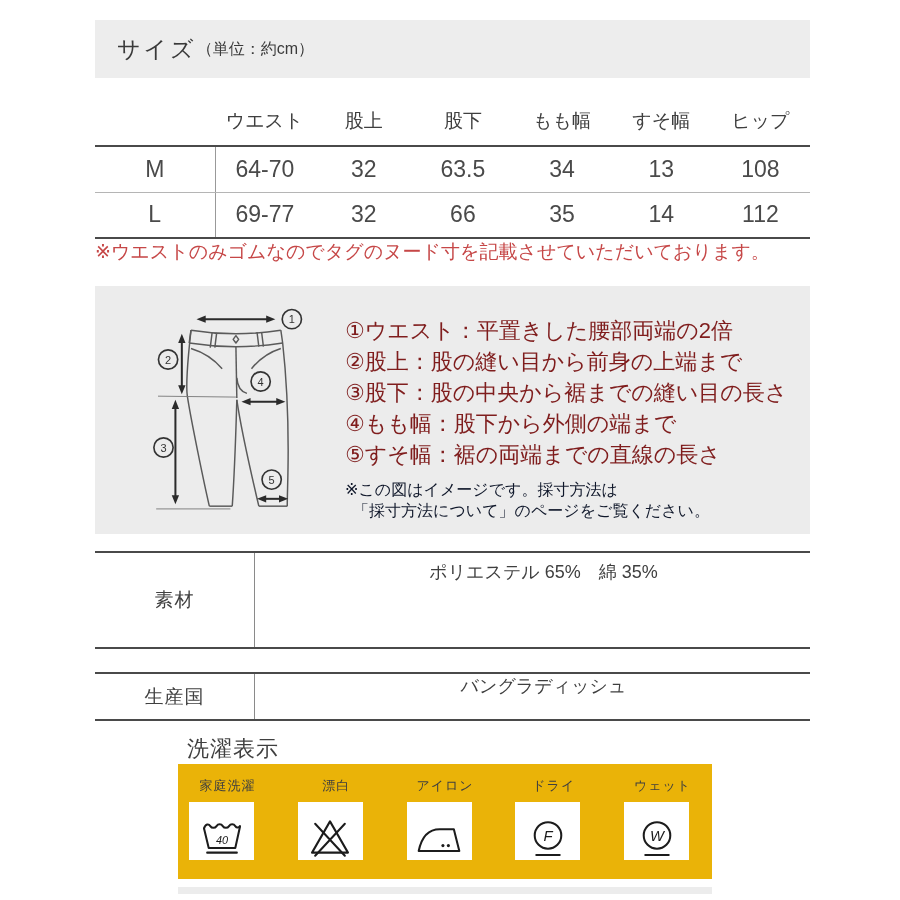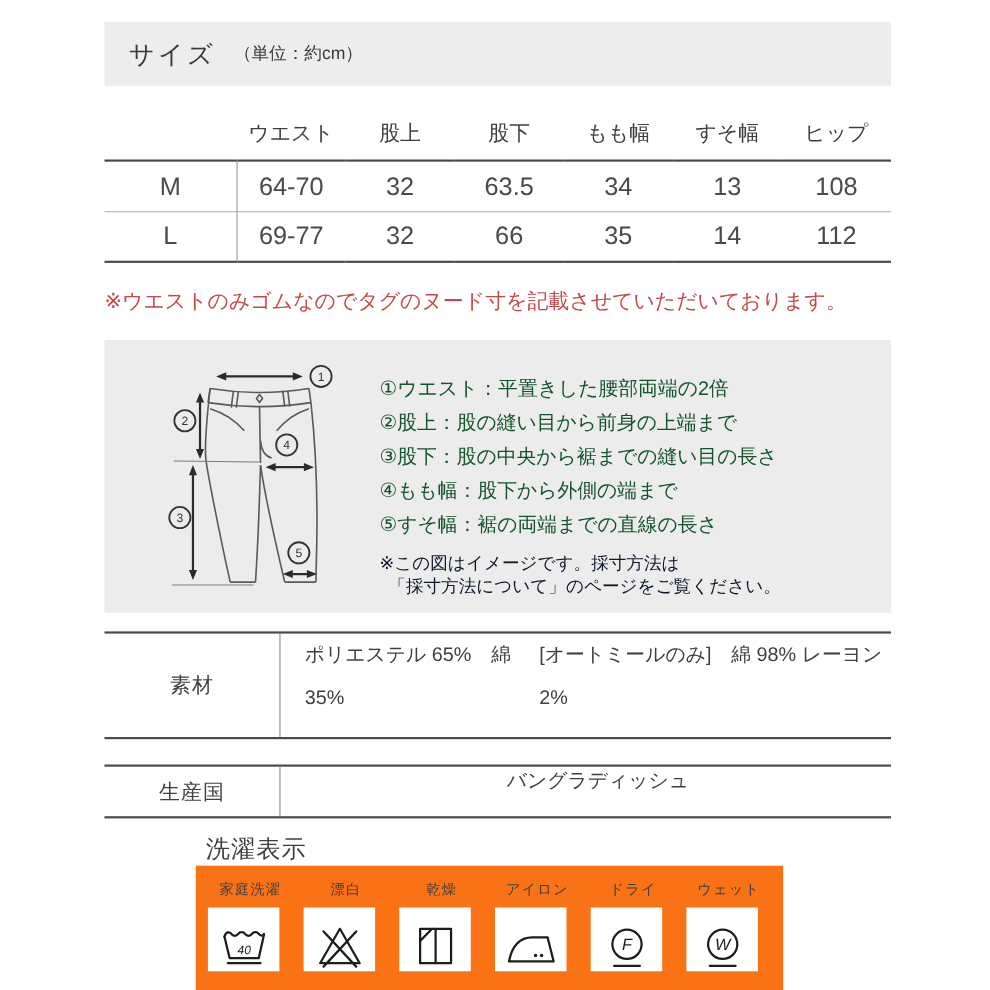--- a/index.html
+++ b/index.html
@@ -10,46 +10,46 @@
     color:#3c3c3c;
   }
   .content { padding:20px 90px 0 95px; }
 
   
   .title-bar {
     background:#ededed; height:58px;
     display:flex; align-items:center; padding-left:22px;
   }
   .title-bar .ttl { font-size:23px; letter-spacing:3px; color:#3a3a3a; }
-  .title-bar .unit { font-size:16px; margin-left:16px; color:#3a3a3a; }
+  .title-bar .unit { font-size:16px; margin-left:0; color:#3a3a3a; }
 
   
   table.size-table { width:100%; border-collapse:collapse; margin-top:30px; table-layout:fixed; }
   table.size-table th {
     font-weight:normal; font-size:19px; color:#3f3f3f;
     height:38px; vertical-align:bottom; padding-bottom:11px; text-align:center;
   }
   table.size-table td {
     font-size:23px; color:#4a4a4a; text-align:center; height:46px;
   }
   tr.row-first td { border-top:2px solid #4a4a4a; border-bottom:1px solid #b5b5b5; }
   tr.row-last  td { border-bottom:2px solid #4a4a4a; }
   td.size-cell { border-right:1px solid #999; font-size:22px; }
 
   
-  .waist-note { margin-top:23px; font-size:19px; line-height:26px; color:#c64747; }
+  .waist-note { font-size:19px; line-height:26px; color:#c64747; }
 
   
   .guide-box {
     margin-top:21px; background:#ececec; height:248px;
     display:flex; padding:13px 6px 13px 40px;
   }
   .guide-diagram { width:200px; flex:none; }
   .guide-text { margin-left:10px; padding-top:16px; }
-  .guide-item { font-size:18px; line-height:31px; color:#14532d; }
+  .guide-item { font-size:22px; line-height:31px; color:#7f1d1d; }
   .guide-note { margin-top:9px; color:#0f172a; font-size:16px; line-height:21px; }
   .guide-note .ln2 { padding-left:8px; }
 
   
   .info-block {
     border-top:2px solid #4a4a4a; border-bottom:2px solid #4a4a4a;
     display:flex; align-items:stretch;
   }
   .info-block.material { margin-top:17px; height:98px; }
   .info-block.country  { margin-top:23px; height:49px; }
@@ -57,21 +57,21 @@
     width:160px; flex:none; display:flex; align-items:center; justify-content:center;
     font-size:19px; color:#404040; border-right:1px solid #8a8a8a; letter-spacing:1px;
   }
   .block-content { flex:1; padding-left:22px; display:flex; flex-direction:row; justify-content:center; }
   .block-content .line { font-size:18px; line-height:39px; color:#3f3f3f; }
   .block-content .single { font-size:18px; color:#3f3f3f; }
 
   
   .care-heading { margin:13px 0 0 92px; font-size:22px; color:#3f3f3f; letter-spacing:1px; height:24px; }
   .care-box {
-    margin:6px 0 0 83px; width:534px; height:115px; background:#f97316;
+    margin:6px 0 0 83px; width:534px; height:115px; background:#eab308;
     padding:13px 11px 0; display:flex; justify-content:space-between;
   }
   .care-item { width:77px; text-align:center; }
   .care-label { font-size:13px; color:#3f3f3f; margin-bottom:7px; letter-spacing:1px; white-space:nowrap; }
   .care-square { width:65px; height:58px; background:#fff; display:flex; align-items:flex-end; justify-content:center;font-style:italic; }
   .care-square svg { display:block; }
   .bottom-strip { margin:8px 0 0 83px; width:534px; height:7px; background:#ececec; }
 
   
   .stroke { fill:none; stroke:#1c1c1c; stroke-width:2.6; stroke-linecap:round; stroke-linejoin:round; }
@@ -205,21 +205,20 @@
         <div class="ln1">※この図はイメージです。採寸方法は</div>
         <div class="ln2">「採寸方法について」のページをご覧ください。</div>
       </div>
     </div>
   </div>
 
   <div class="info-block material">
     <div class="block-label">素材</div>
     <div class="block-content">
       <div class="line">ポリエステル 65%　綿 35%</div>
-      <div class="line">[オートミールのみ]　綿 98% レーヨン 2%</div>
     </div>
   </div>
 
   <div class="info-block country">
     <div class="block-label">生産国</div>
     <div class="block-content">
       <div class="single">バングラディッシュ</div>
     </div>
   </div>
 
@@ -242,30 +241,20 @@
     <div class="care-item">
       <div class="care-label">漂白</div>
       <div class="care-square">
         <svg width="50" height="46" viewBox="0 0 64 56">
           <path class="stroke" d="M32,8 L55,48 L9,48 Z"></path>
           <path class="stroke" d="M13,11 L51,52 M51,11 L13,52"></path>
         </svg>
       </div>
     </div>
 
-    <div class="care-item">
-      <div class="care-label">乾燥</div>
-      <div class="care-square">
-        <svg width="50" height="46" viewBox="0 0 64 56">
-          <rect class="stroke" x="14" y="8" width="36" height="40"></rect>
-          <path class="stroke" d="M32,8 L32,48"></path>
-          <path class="stroke" d="M14,22 L28,8"></path>
-        </svg>
-      </div>
-    </div>
 
     <div class="care-item">
       <div class="care-label">アイロン</div>
       <div class="care-square">
         <svg width="50" height="46" viewBox="0 0 64 56">
           <path class="stroke" d="M6,46 L58,46 L51,18 L33,18 C16,18 9,31 6,46 Z"></path>
           <circle class="glyph" cx="37" cy="39" r="2"></circle>
           <circle class="glyph" cx="44" cy="39" r="2"></circle>
         </svg>
       </div>

